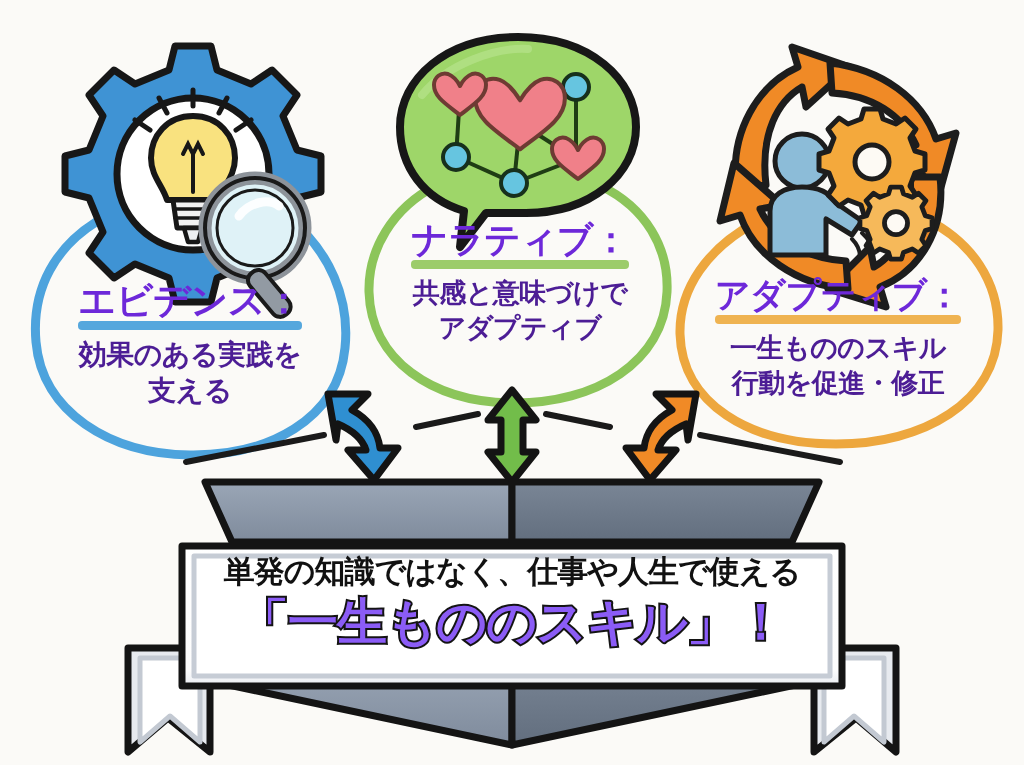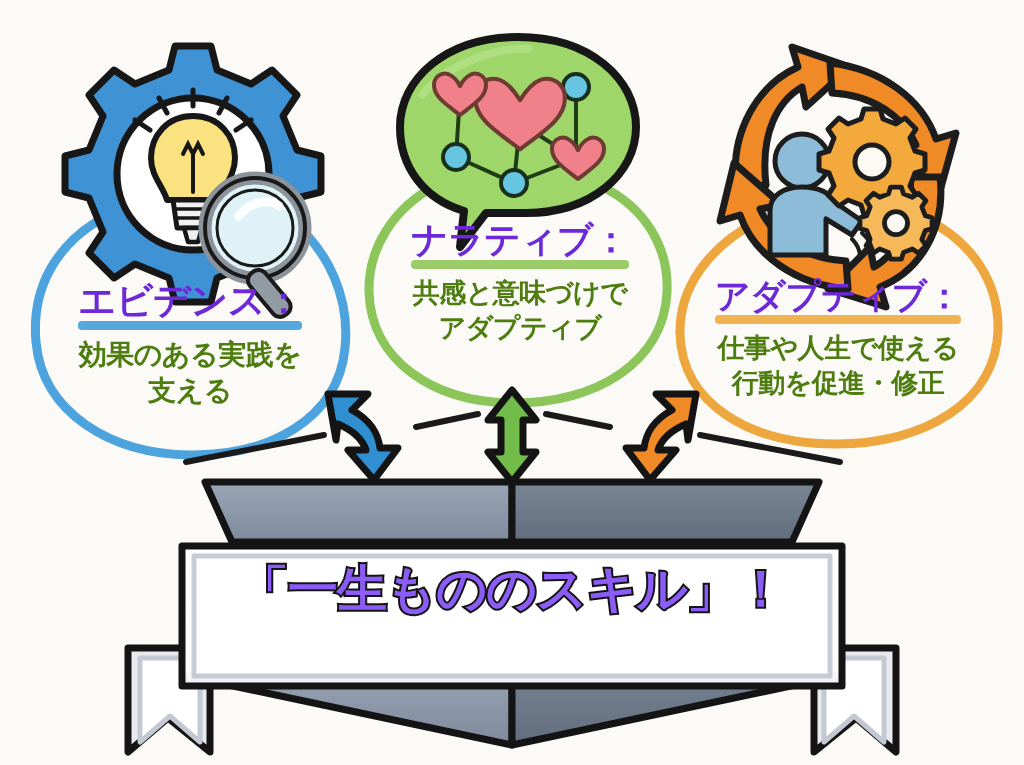--- a/index.html
+++ b/index.html
@@ -15,32 +15,32 @@
   .pillar{position:absolute;text-align:center;}
   .pillar .ttl{
     font-size:37px;font-weight:bold;color:#6d28d9;
     letter-spacing:-0.5px;line-height:1.0;white-space:nowrap;
     position:relative;display:inline-block;
   }
   .pillar .ul{
     display:block;height:9px;border-radius:4px;margin-top:2px;
   }
   .pillar .body{
-    font-size:28px;font-weight:bold;color:#4d7c0f;
+    font-size:28px;font-weight:bold;color:#4c1d95;
     line-height:1.28;margin-top:7px;letter-spacing:-0.5px;
     white-space:nowrap;
   }
 
   #p-evidence{left:32px;top:282px;width:316px;}
   #p-narrative{left:370px;top:222px;width:300px;}
   #p-adaptive{left:678px;top:278px;width:320px;}
 
   #p-narrative .ttl{font-size:36px;}
   #p-narrative .body{font-size:27px;}
-  #p-adaptive .ttl{font-size:35px;}
+  #p-adaptive .ttl{font-size:35px;font-family:Liberation Serif, serif;}
   #p-adaptive .body{font-size:27px;}
 
   .ul-blue{background:#55a7dd;}
   .ul-green{background:#9ccc6a;}
   .ul-orange{background:#efb351;}
 
   
   #banner-text{
     position:absolute;left:188px;top:556px;width:648px;text-align:center;
     pointer-events:none;
@@ -280,22 +280,23 @@
       <div>アダプティブ</div>
     </div>
   </div>
 
   <div class="pillar" id="p-adaptive">
     <span class="ttl">
       <span>アダプティブ：</span>
       <span class="ul ul-orange"></span>
     </span>
     <div class="body">
-      <div>仕事や人生で使える</div>
+      <div>一生もののスキル</div>
       <div>行動を促進・修正</div>
     </div>
   </div>
 
   <div id="banner-text">
+    <div id="banner-line1">単発の知識ではなく、仕事や人生で使える</div>
     <div id="banner-line2">「一生もののスキル」！</div>
   </div>
 
 </div>
 
 </body></html>

